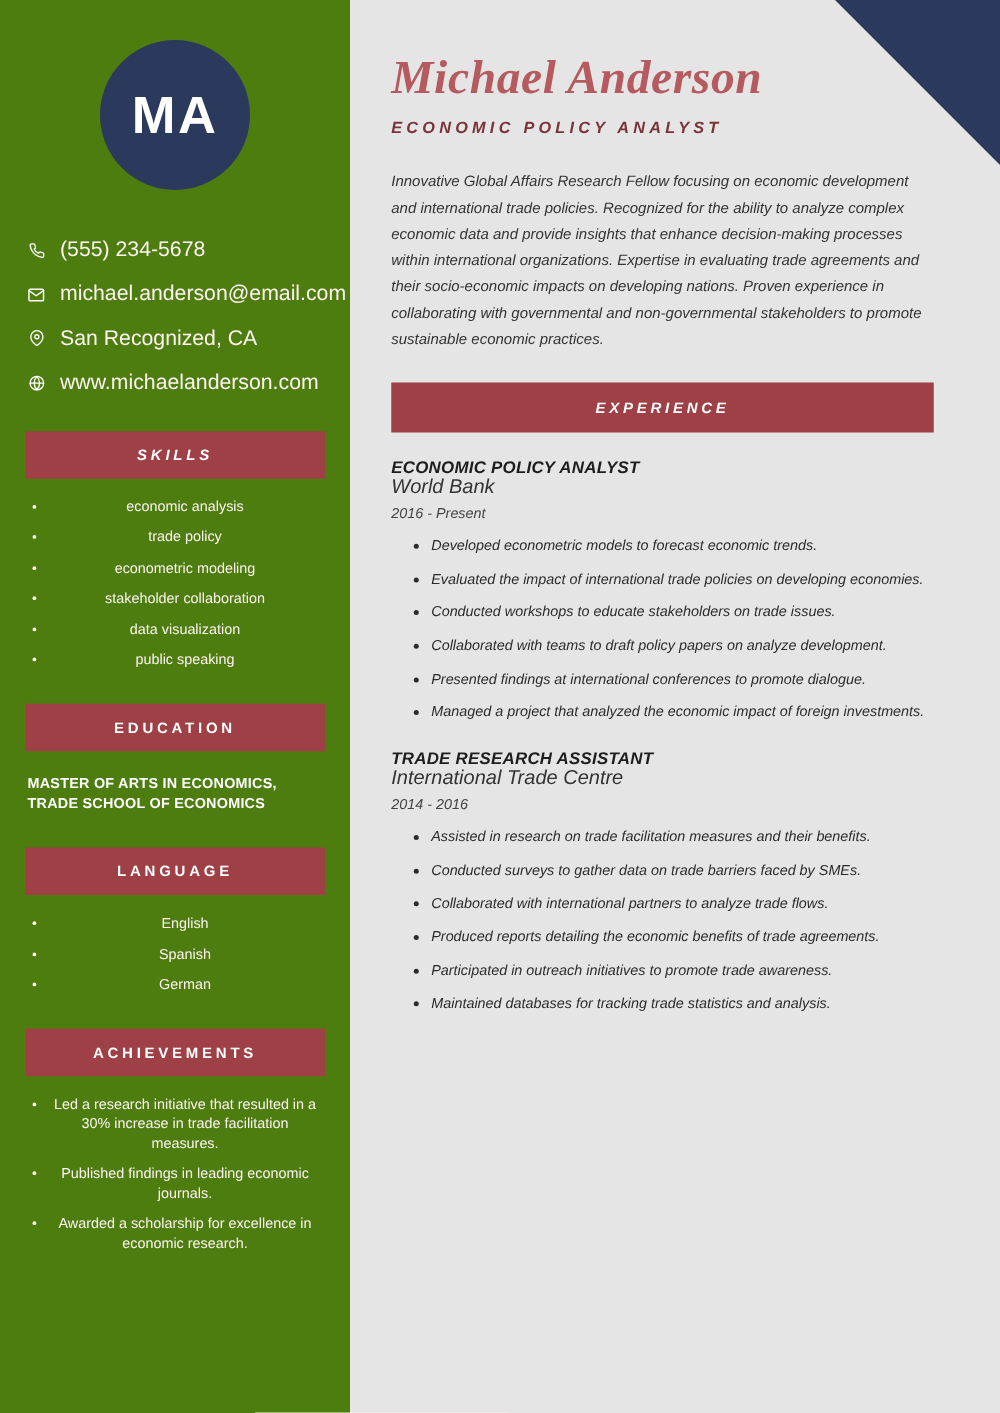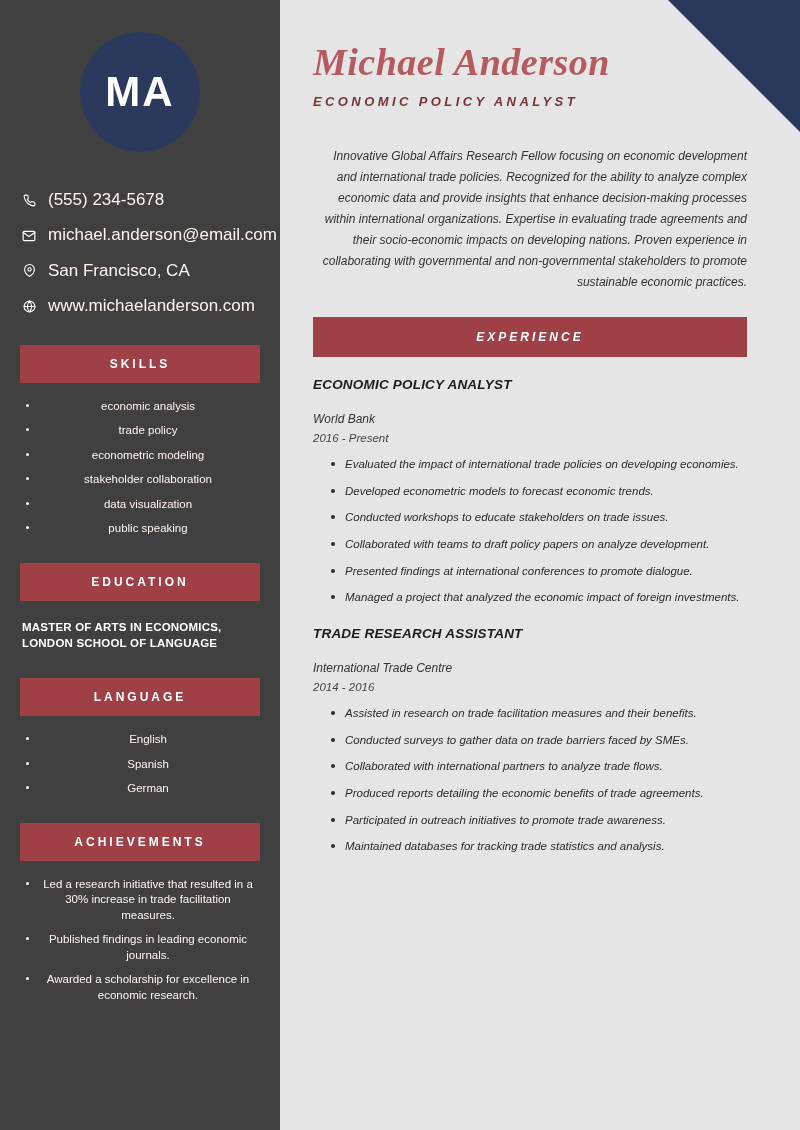--- a/index.html
+++ b/index.html
@@ -17,21 +17,21 @@
     position: relative;
     width: 800px;
     height: 1130px;
     display: flex;
     background: #fdf9e3;
   }
 
   
   .sidebar {
     width: 280px;
-    background: #404040;
+    background: #4d7c0f;
     color: #ffffff;
     position: relative;
     flex: 0 0 280px;
     padding: 0;
   }
   .avatar-wrap {
     display: flex;
     justify-content: center;
     padding-top: 32px;
   }
@@ -75,21 +75,21 @@
   .section-banner {
     margin: 0 20px;
     background: #9e4046;
     color: #ffffff;
     text-align: center;
     font-size: 12px;
     font-weight: 700;
     letter-spacing: 3px;
     padding: 12px 0;
   }
-  .sb-skills   { margin-top: 28px; }
+  .sb-skills   { margin-top: 28px; font-style: italic; }
   .sb-edu      { margin-top: 26px; }
   .sb-lang     { margin-top: 26px; }
   .sb-achv     { margin-top: 26px; }
 
   .bullets {
     list-style: none;
     margin: 16px 0 0 0;
     padding: 0 22px 0 26px;
   }
   .bullets li {
@@ -151,26 +151,25 @@
   .job-title {
     margin-top: 10px;
     font-size: 13px;
     letter-spacing: 3.4px;
     color: #7a3338;
     font-weight: 600;
     position: relative;
     z-index: 2;
   }
   .summary {
-    margin-top: 37px;
+    margin-top: 26px;
     font-size: 12px;
     line-height: 1.75;
     color: #333333;
     max-width: 455px;
-    text-align: right;
   }
   .main-banner {
     margin-top: 24px;
     background: #9e4046;
     color: #ffffff;
     text-align: center;
     font-size: 12px;
     font-weight: 700;
     letter-spacing: 3px;
     padding: 13px 0;
@@ -178,22 +177,22 @@
   .job {
     margin-top: 20px;
   }
   .job-role {
     font-size: 13.5px;
     font-weight: 700;
     color: #1d1d1d;
     letter-spacing: 0.2px;
   }
   .job-company {
-    margin-top: 20px;
-    font-size: 12px;
+    margin-top: 0;
+    font-size: 16px;
     color: #333333;
   }
   .job-dates {
     margin-top: 6px;
     font-size: 11.5px;
     color: #444444;
   }
   .job-bullets {
     list-style: none;
     margin: 12px 0 0 0;
@@ -250,21 +249,21 @@
         <span class="contact-text">michael.anderson@email.com</span>
       </div>
 
       <div class="contact-row">
         <span class="ico">
           <svg width="13" height="13" viewBox="0 0 24 24" fill="none" stroke="#ffffff" stroke-width="2" stroke-linecap="round" stroke-linejoin="round">
               <path d="M21 10c0 7-9 13-9 13s-9-6-9-13a9 9 0 0 1 18 0z"></path>
               <circle cx="12" cy="10" r="3"></circle>
             </svg>
         </span>
-        <span class="contact-text">San Francisco, CA</span>
+        <span class="contact-text">San Recognized, CA</span>
       </div>
 
       <div class="contact-row">
         <span class="ico">
           <svg width="13" height="13" viewBox="0 0 24 24" fill="none" stroke="#ffffff" stroke-width="2" stroke-linecap="round" stroke-linejoin="round">
               <circle cx="12" cy="12" r="10"></circle>
               <path d="M2 12h20"></path>
               <path d="M12 2a15.3 15.3 0 0 1 4 10 15.3 15.3 0 0 1-4 10 15.3 15.3 0 0 1-4-10 15.3 15.3 0 0 1 4-10z"></path>
             </svg>
         </span>
@@ -277,21 +276,21 @@
     <ul class="bullets">
       <li>economic analysis</li>
       <li>trade policy</li>
       <li>econometric modeling</li>
       <li>stakeholder collaboration</li>
       <li>data visualization</li>
       <li>public speaking</li>
     </ul>
 
     <div class="section-banner sb-edu">EDUCATION</div>
-    <div class="edu-block">MASTER OF ARTS IN ECONOMICS, LONDON SCHOOL OF LANGUAGE</div>
+    <div class="edu-block">MASTER OF ARTS IN ECONOMICS, TRADE SCHOOL OF ECONOMICS</div>
 
     <div class="section-banner sb-lang">LANGUAGE</div>
     <ul class="bullets">
       <li>English</li>
       <li>Spanish</li>
       <li>German</li>
     </ul>
 
     <div class="section-banner sb-achv">ACHIEVEMENTS</div>
     <ul class="bullets">
@@ -309,22 +308,22 @@
     <div class="job-title">ECONOMIC POLICY ANALYST</div>
     <p class="summary">Innovative Global Affairs Research Fellow focusing on economic development and international trade policies. Recognized for the ability to analyze complex economic data and provide insights that enhance decision-making processes within international organizations. Expertise in evaluating trade agreements and their socio-economic impacts on developing nations. Proven experience in collaborating with governmental and non-governmental stakeholders to promote sustainable economic practices.</p>
 
     <div class="main-banner">EXPERIENCE</div>
 
     <section class="job">
       <div class="job-role">ECONOMIC POLICY ANALYST</div>
       <div class="job-company">World Bank</div>
       <div class="job-dates">2016 - Present</div>
       <ul class="job-bullets">
+        <li>Developed econometric models to forecast economic trends.</li>
         <li>Evaluated the impact of international trade policies on developing economies.</li>
-        <li>Developed econometric models to forecast economic trends.</li>
         <li>Conducted workshops to educate stakeholders on trade issues.</li>
         <li>Collaborated with teams to draft policy papers on analyze development.</li>
         <li>Presented findings at international conferences to promote dialogue.</li>
         <li>Managed a project that analyzed the economic impact of foreign investments.</li>
       </ul>
     </section>
 
     <section class="job">
       <div class="job-role">TRADE RESEARCH ASSISTANT</div>
       <div class="job-company">International Trade Centre</div>

